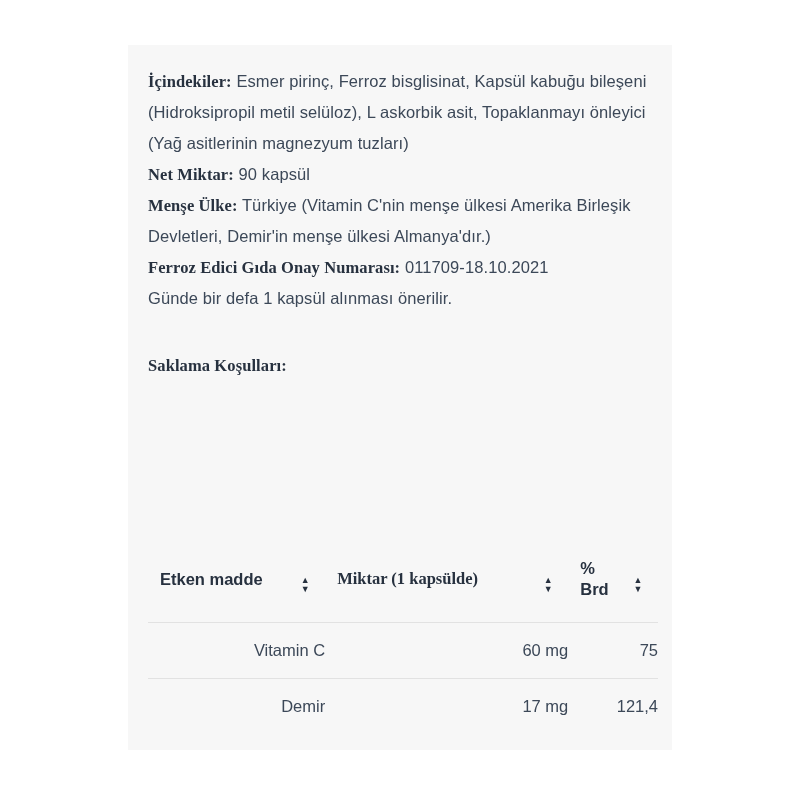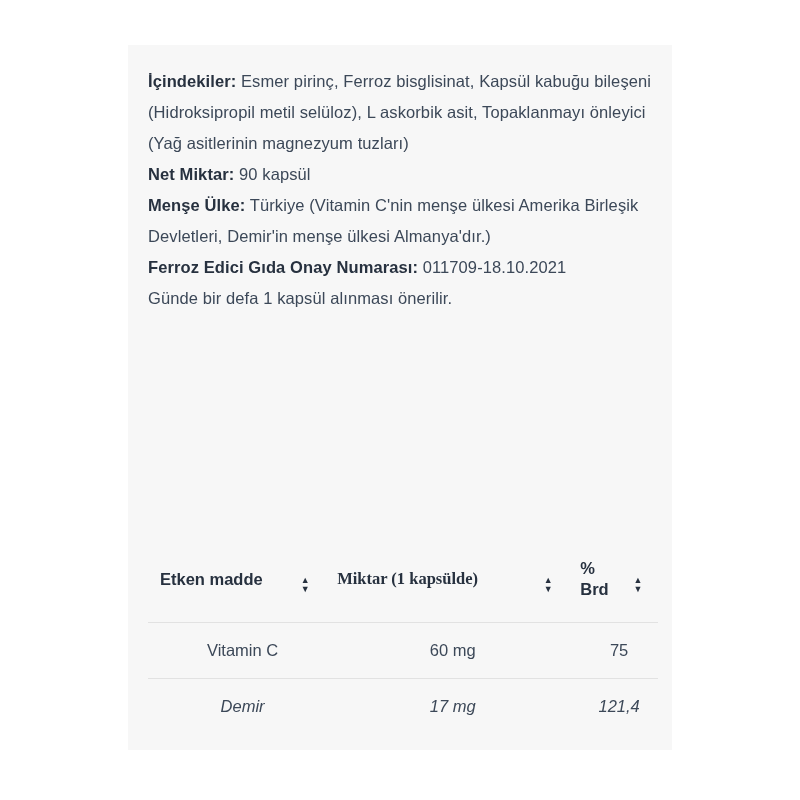--- a/index.html
+++ b/index.html
@@ -36,20 +36,21 @@
   .para {
     color: #3c4858;
     font-size: 16.5px;
     line-height: 31px;
     margin: 0 0 0 0;
     letter-spacing: 0.1px;
   }
   .para b, .lbl {
     font-weight: bold;
     color: #27313f;
+    font-family: Liberation Serif, serif;
   }
   .block {
     margin-bottom: 0px;
   }
   .spacer-md { height: 18px; }
 
   table.ingredients {
     position: absolute;
     left: 148px;
     top: 548px;
@@ -61,30 +62,29 @@
     text-align: left;
     font-weight: bold;
     color: #27313f;
     font-size: 16.5px;
     padding: 10px 0 22px 12px;
     vertical-align: middle;
     border-bottom: 1px solid #e2e2e2;
     position: relative;
   }
   table.ingredients td {
-    text-align: center;
+    text-align: right;
     color: #3c4858;
     font-size: 16.5px;
     padding: 18px 0 18px 12px;
     border-bottom: 1px solid #e2e2e2;
     vertical-align: middle;
   }
   table.ingredients tr:last-child td {
     border-bottom: none;
-    font-style: italic;
   }
   .col1 { width: 178px; }
   .col2 { width: 250px; font-family: Liberation Serif, serif; }
   .col3 { width: 82px; }
   .sorter {
     display: inline-block;
     width: 12px;
     margin-left: 10px;
     color: #27313f;
     font-size: 9px;
@@ -118,20 +118,21 @@
     <p class="para block"><b class="lbl">Ferroz Edici Gıda Onay Numarası:</b><span> 011709-18.10.2021</span></p>
 
 
     <p class="para block">Günde bir defa 1 kapsül alınması önerilir.</p>
 
     <div class="spacer-md"></div>
 
 
     <div class="spacer-md"></div>
 
+    <p class="para block"><b class="lbl">Saklama Koşulları:</b></p>
 
   </div>
 
   <table class="ingredients">
     <thead>
       <tr>
         <th class="col1">
           <span>Etken madde</span>
           <span class="sorter">
               <span>▲</span>

